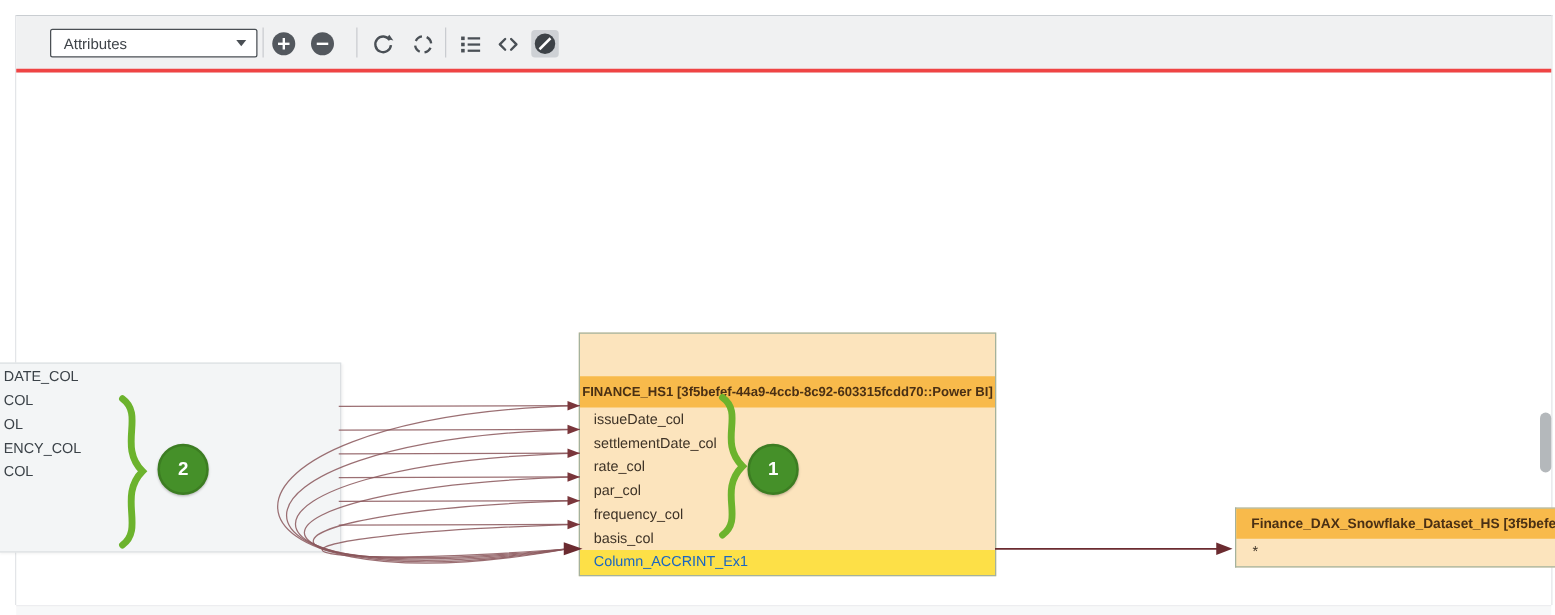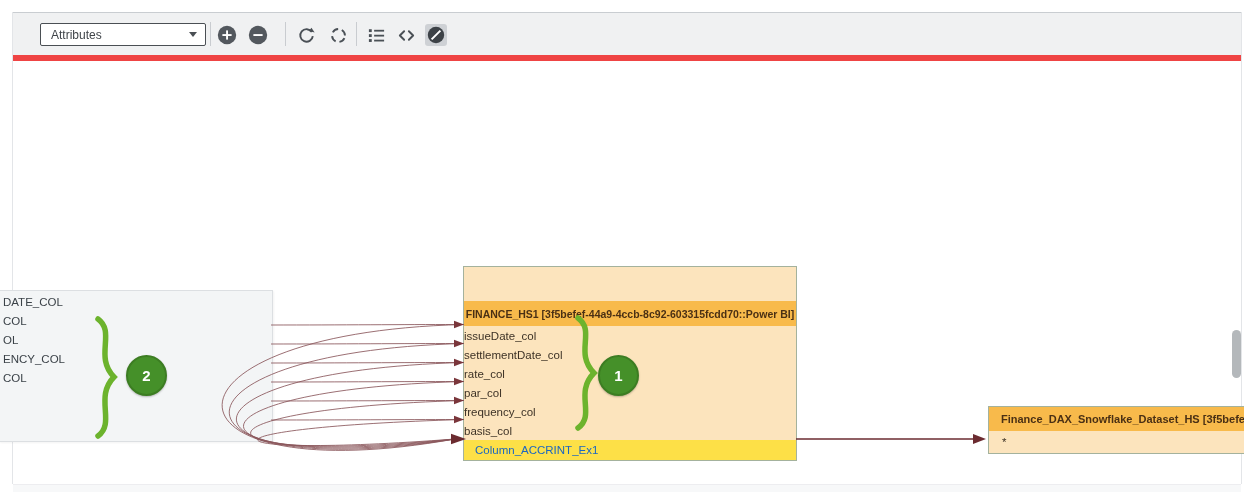--- a/index.html
+++ b/index.html
@@ -8,21 +8,21 @@
     font-family:"Liberation Sans", sans-serif; overflow:hidden;
     -webkit-font-smoothing:antialiased;
   }
   
   .panel-top-line{position:absolute;left:12px;top:12px;width:1230px;height:1px;background:#c9cdd1;}
   .panel-left-line{position:absolute;left:12px;top:12px;width:1px;height:472px;background:#e3e5e8;}
   .panel-right-line{position:absolute;left:1241px;top:12px;width:1px;height:472px;background:#e3e5e8;}
   .bottom-strip{position:absolute;left:13px;top:484px;width:1228px;height:8px;background:#f7f8f9;border-top:1px solid #ededf0;}
 
   
-  .toolbar{position:absolute;left:13px;top:13px;width:1228px;height:42px;background:#f0f1f2;border-bottom:6px solid #ef4444;}
+  .toolbar{position:absolute;left:13px;top:13px;width:1228px;height:42px;background:#f0f1f2;border-bottom:3px solid #ef4444;}
   .mode-select{
     position:absolute;left:27px;top:10px;width:146px;height:21px;background:#fff;
     border:1px solid #4a4f54;border-radius:2px;display:flex;align-items:center;
     padding:0 8px 0 10px;cursor:pointer;
   }
   .mode-select .val{font-size:12px;color:#3f4449;flex:1;}
   .caret{width:0;height:0;border-left:4.5px solid transparent;border-right:4.5px solid transparent;border-top:5px solid #4a4f54;}
   .tb-sep{position:absolute;top:9px;width:1px;height:24px;background:#c9ccd0;}
   .tb-btn{position:absolute;top:11px;width:22px;height:22px;display:flex;align-items:center;justify-content:center;cursor:pointer;border-radius:3px;}
   .tb-btn.active{background:#ced1d5;}
@@ -41,21 +41,21 @@
   .row{display:flex;align-items:center;font-size:11.5px;white-space:nowrap;}
 
   .node-left{left:-1px;top:290px;width:272px;height:150px;background:#f3f5f6;border:1px solid #dcdfe2;box-shadow:1px 1px 2px rgba(0,0,0,0.05);}
   .node-left .hdr{height:24px;background:#e8eaec;color:#3b4248;padding-left:5px;}
   .node-left .rows{padding-top:1px;}
   .node-left .row{height:19.2px;color:#3b4248;padding-left:3px;}
 
   .node-mid{left:463px;top:266px;width:332px;background:#fce4bd;border:1px solid #a4b29d;}
   .node-mid .hdr{height:25px;background:#f8ba4b;color:#4a3014;justify-content:center;font-size:10.5px;margin-top:34px;}
   .node-mid .subhdr{height:24px;display:flex;align-items:center;justify-content:center;font-weight:bold;font-size:11px;color:#45382a;}
-  .node-mid .row{height:19px;color:#3d3226;}
+  .node-mid .row{height:19px;color:#3d3226;padding-left:11px;}
   .node-mid .row-highlight{height:19.5px;display:flex;align-items:center;background:#fde047;color:#1a66c2;font-size:11.5px;padding-left:11px;white-space:nowrap;}
 
   .node-right{left:988px;top:406px;width:256px;background:#fce4bd;border:1px solid #a4b29d;border-right:none;}
   .node-right .hdr{height:24px;background:#f8ba4b;color:#4a3014;padding-left:12px;}
   .node-right .row{height:22px;color:#3d3226;padding-left:13px;}
 
   
   #annot{position:absolute;left:0;top:0;z-index:6;pointer-events:none;}
   .brace{fill:none;stroke:#6cb32d;stroke-width:5.5;stroke-linecap:round;}
   .badge{position:absolute;z-index:7;width:37px;height:37px;border-radius:50%;background:#459029;border:2px solid #3c7d22;

